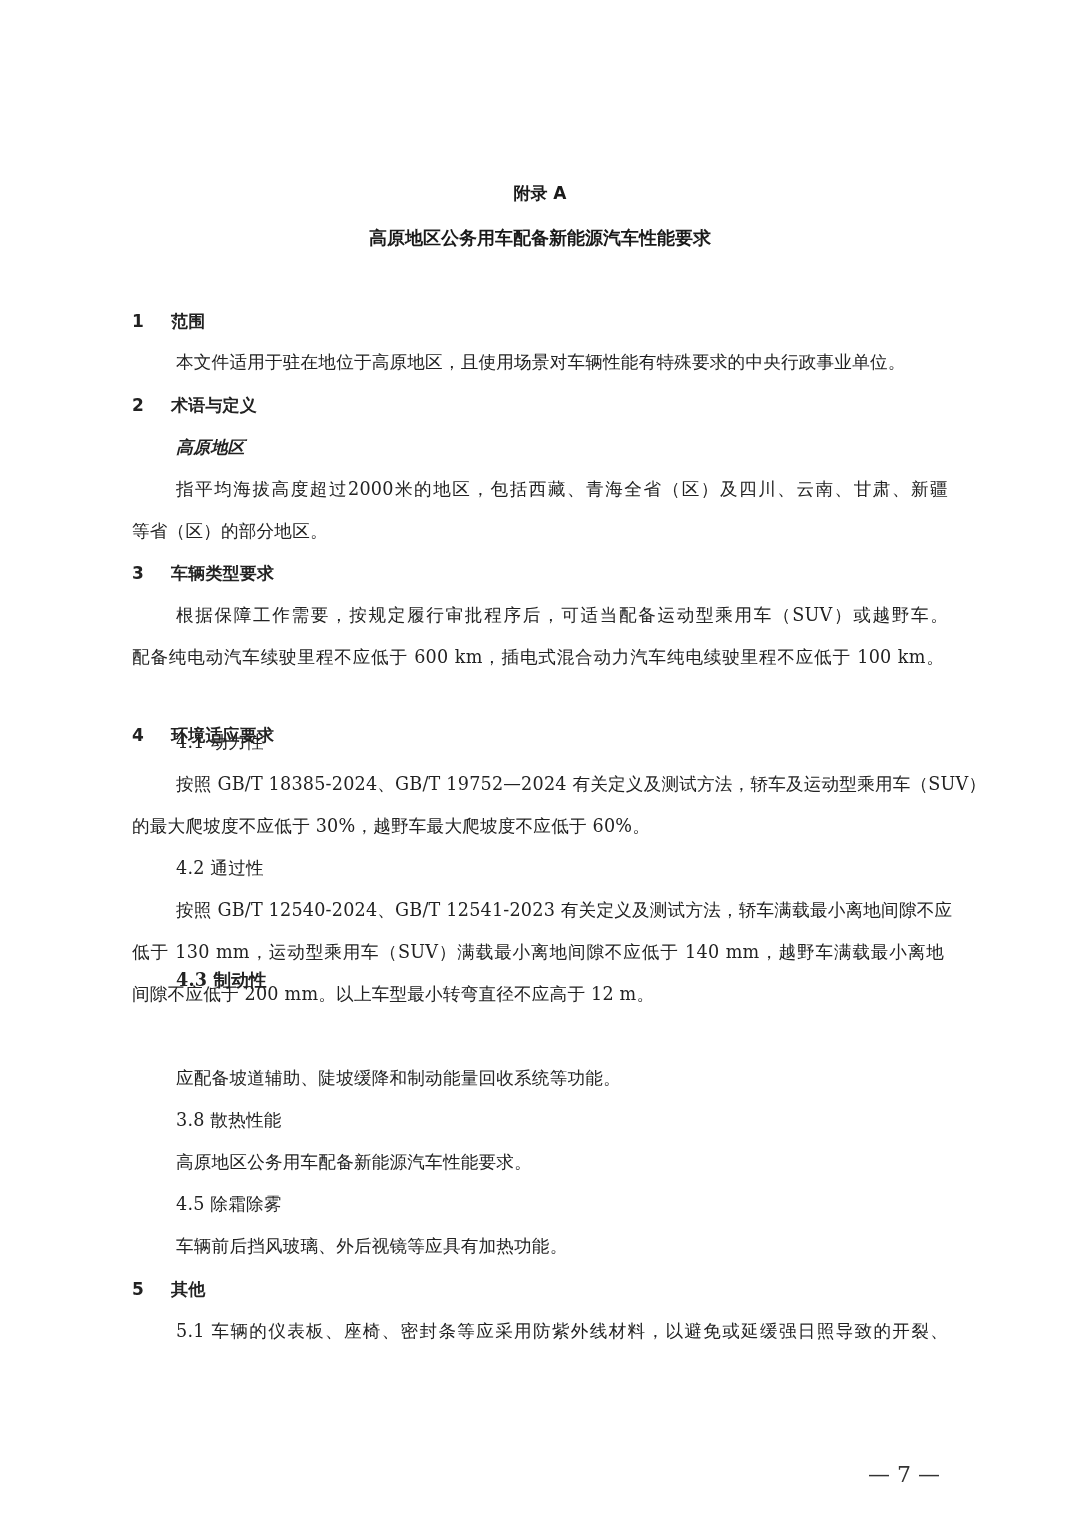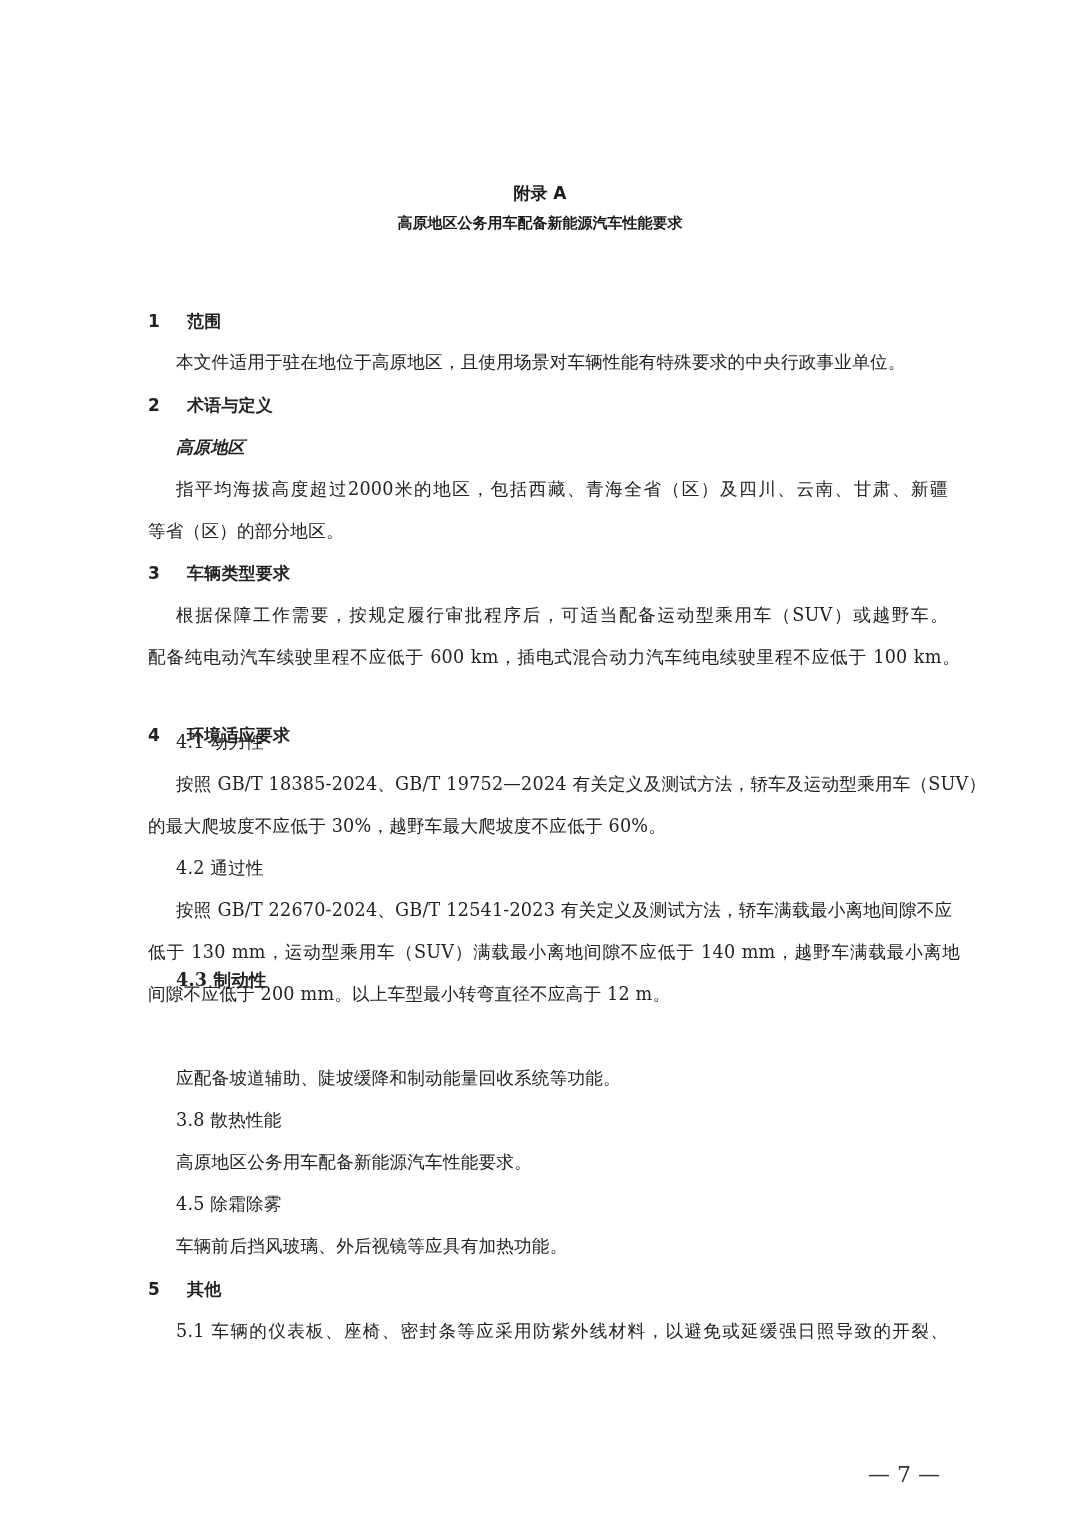--- a/index.html
+++ b/index.html
@@ -2,36 +2,36 @@
 <html><head>
 <meta charset="utf-8">
 <style>
   html, body { margin: 0; padding: 0; background: #ffffff; }
   body { width: 1080px; height: 1527px; position: relative; overflow: hidden;
          font-family: "DejaVu Serif", "Liberation Serif", serif; color: #222222; }
   .page { position: absolute; left: 0; top: 0; width: 1080px; height: 1527px; }
   .title { position: absolute; left: 0; width: 1080px; text-align: center;
            font-family: "DejaVu Sans", "Liberation Sans", sans-serif; font-weight: bold;
            font-size: 17px; color: #1a1a1a; }
-  .line { position: absolute; left: 148px; width: 812px; font-size: 17.6px;
+  .line { position: absolute; left: 132px; width: 812px; font-size: 17.6px;
           white-space: nowrap; line-height: 24px; letter-spacing: 0.2px; }
   .indent { left: 176px; width: 772px; }
   .heading { font-family: "DejaVu Sans", "Liberation Sans", sans-serif; font-weight: bold; font-size: 17px; }
   .heading .num { display: inline-block; width: 39px; }
   .justify { text-align: justify; text-align-last: justify; }
   .pagenum { position: absolute; left: 868px; top: 1462px; font-size: 22px;
              font-family: "DejaVu Serif", serif; color: #333; white-space: nowrap; }
 </style>
 </head>
 <body>
 
 <div class="page">
 
   <div class="title" style="top:182px;">附录 A</div>
-  <div class="title" style="top:214px; font-size:15px;">高原地区公务用车配备新能源汽车性能要求</div>
+  <div class="title" style="top:226px; font-size:18px;">高原地区公务用车配备新能源汽车性能要求</div>
 
   <div class="line heading" style="top:309px;">
     <span class="num">1</span><span>范围</span>
   </div>
   <div class="line indent" style="top:350px;">本文件适用于驻在地位于高原地区，且使用场景对车辆性能有特殊要求的中央行政事业单位。</div>
 
   <div class="line heading" style="top:393px;">
     <span class="num">2</span><span>术语与定义</span>
   </div>
   <div class="line indent heading" style="top:435px;font-style:italic;">高原地区</div>
@@ -46,21 +46,21 @@
 
   <div class="line heading" style="top:687px;margin-top:36px;">
     <span class="num">4</span><span>环境适应要求</span>
   </div>
 
   <div class="line indent" style="top:730px;">4.1  动力性</div>
   <div class="line indent justify" style="top:772px;">按照 GB/T 18385-2024、GB/T 19752—2024 有关定义及测试方法，轿车及运动型乘用车（SUV）</div>
   <div class="line" style="top:814px;">的最大爬坡度不应低于 30%，越野车最大爬坡度不应低于 60%。</div>
 
   <div class="line indent" style="top:856px;">4.2  通过性</div>
-  <div class="line indent justify" style="top:898px;">按照 GB/T 22670-2024、GB/T 12541-2023 有关定义及测试方法，轿车满载最小离地间隙不应</div>
+  <div class="line indent justify" style="top:898px;">按照 GB/T 12540-2024、GB/T 12541-2023 有关定义及测试方法，轿车满载最小离地间隙不应</div>
   <div class="line justify" style="top:940px;">低于 130 mm，运动型乘用车（SUV）满载最小离地间隙不应低于 140 mm，越野车满载最小离地</div>
   <div class="line" style="top:982px;">间隙不应低于 200 mm。以上车型最小转弯直径不应高于 12 m。</div>
 
   <div class="line indent" style="top:968px;font-weight:bold;">4.3  制动性</div>
   <div class="line indent" style="top:1066px;">应配备坡道辅助、陡坡缓降和制动能量回收系统等功能。</div>
 
   <div class="line indent" style="top:1108px;">3.8  散热性能</div>
   <div class="line indent" style="top:1150px;">高原地区公务用车配备新能源汽车性能要求。</div>
 
   <div class="line indent" style="top:1192px;">4.5  除霜除雾</div>

